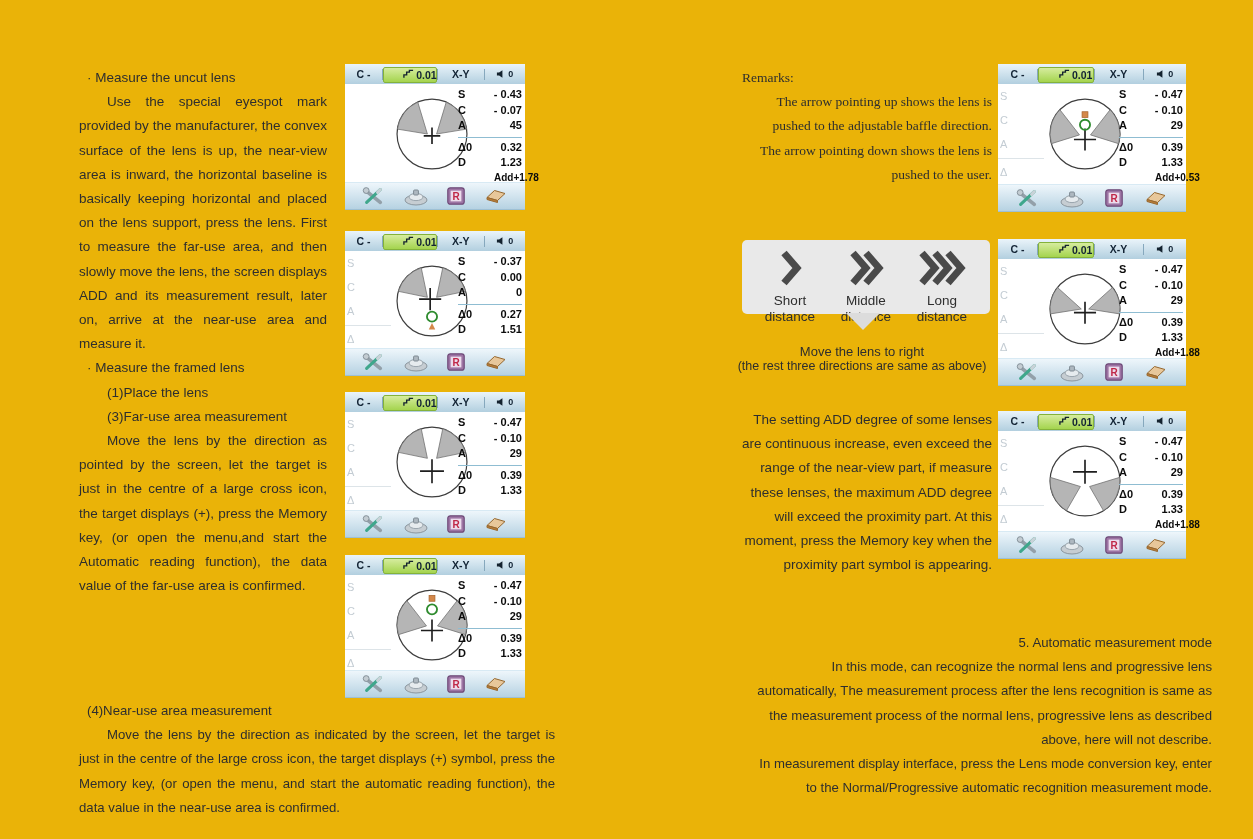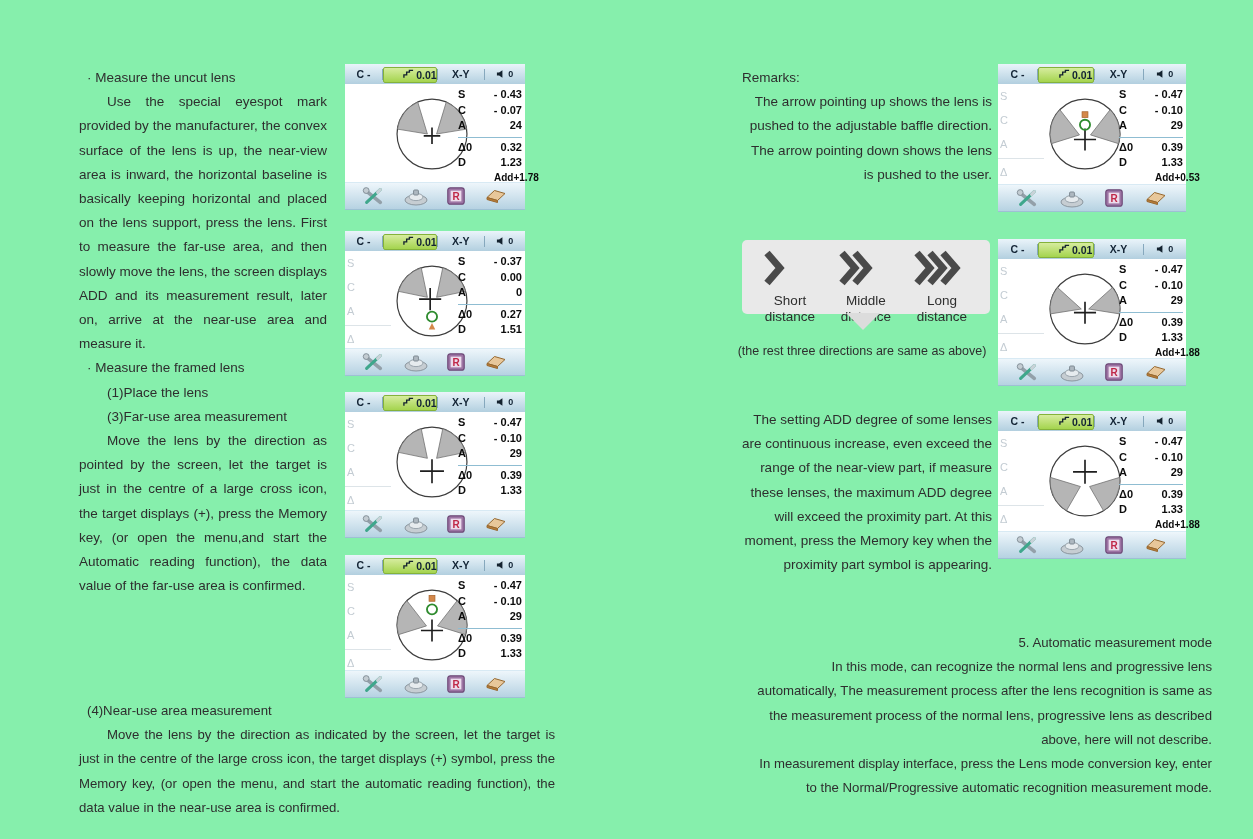--- a/index.html
+++ b/index.html
@@ -1,16 +1,16 @@
 <!DOCTYPE html>
 <html><head>
 <meta charset="utf-8">
 <style>
   html,body{margin:0;padding:0;background:#fff;}
-  #page{position:relative;width:1253px;height:839px;background:#86efac;overflow:hidden;
+  #page{position:relative;width:1253px;height:839px;background:#eab308;overflow:hidden;
         font-family:"Liberation Sans","DejaVu Sans",sans-serif;color:#333;}
   
   .tcol{position:absolute;}
   .tcol p{margin:0;font-size:13.5px;line-height:24.2px;color:#2e2e2e;}
   .tcol-wide p{font-size:13.2px;line-height:24.2px;}
   p.para{text-align:justify;text-indent:28px;}
   p.line{text-align:left;}
   p.bullet{text-indent:8px;}
   p.step{text-indent:28px;}
   p.ind8{text-indent:10px;text-align:right;}
@@ -35,21 +35,21 @@
   .r-row.r-add{font-size:10px;line-height:14px;margin-left:36px;}
   .r-sep{border-top:1px solid #8fbdd2;margin:3px 0 2px 0;}
   .sc-iconbar{position:absolute;bottom:0;left:0;right:0;height:26px;display:flex;align-items:center;
       justify-content:space-around;padding:0 8px;background:linear-gradient(#eef6fb,#b6d2e2);
       border-top:1px solid #d8eaf4;border-bottom:1px solid #9ec0d4;}
   .tool{display:flex;align-items:center;justify-content:center;}
   
   .dist-box{position:absolute;left:742px;top:240px;width:248px;height:74px;background:#e9e9e9;
       border-radius:5px;display:flex;justify-content:space-between;align-items:flex-start;
       padding:9px 16px 0 16px;box-sizing:border-box;}
-  .dist-item{display:flex;flex-direction:column;align-items:flex-start;}
+  .dist-item{display:flex;flex-direction:column;align-items:center;}
   .dist-label{font-size:13.5px;color:#2e2e2e;text-align:center;line-height:16px;width:64px;margin-top:2px;}
   .dist-pointer{position:absolute;left:846px;top:313px;width:0;height:0;
       border-left:17px solid transparent;border-right:17px solid transparent;border-top:17px solid #dcdcdc;}
   .dist-captions{position:absolute;left:712px;top:344px;width:300px;text-align:center;}
   .dist-captions .cap1{font-size:13px;color:#2e2e2e;line-height:15px;margin:0;}
   .dist-captions .cap2{font-size:12.5px;color:#2e2e2e;line-height:15px;margin:0;}
 </style>
 </head>
 <body>
 
@@ -62,21 +62,21 @@
     <p class="line step">(1)Place the lens</p>
     <p class="line step">(3)Far-use area measurement</p>
     <p class="para">Move the lens by the direction as pointed by the screen, let the target is just in the centre of a large cross icon, the target displays (+), press the Memory key, (or open the menu,and start the Automatic reading function), the data value of the far-use area is confirmed.</p>
   </div>
 
   <div class="tcol tcol-wide" style="left:79px;top:699px;width:476px;">
     <p class="line" style="text-indent:8px;">(4)Near-use area measurement</p>
     <p class="para">Move the lens by the direction as indicated by the screen, let the target is just in the centre of the large cross icon, the target displays (+) symbol, press the Memory key, (or open the menu, and start the automatic reading function), the data value in the near-use area is confirmed.</p>
   </div>
 
-  <div class="tcol" style="left:740px;top:66px;width:252px;">
+  <div class="tcol" style="left:740px;top:66px;width:252px;font-family:Liberation Serif, serif;">
     <p class="line" style="text-indent:2px;">Remarks:</p>
     <p class="para ind8">The arrow pointing up shows the lens is pushed to the adjustable baffle direction.</p>
     <p class="para ind8">The arrow pointing down shows the lens is pushed to the user.</p>
   </div>
 
   <div class="dist-box">
     <div class="dist-item">
       <span>
         <svg width="30" height="38" viewBox="0 0 30 38">
             <path d="M9 4 L22 19 L9 34" fill="none" stroke="#4a4a4a" stroke-width="7"></path>
@@ -99,20 +99,21 @@
             <path d="M7 4 L20 19 L7 34" fill="none" stroke="#4a4a4a" stroke-width="7"></path>
             <path d="M20 4 L33 19 L20 34" fill="none" stroke="#4a4a4a" stroke-width="7"></path>
             <path d="M33 4 L46 19 L33 34" fill="none" stroke="#4a4a4a" stroke-width="7"></path>
           </svg>
       </span>
       <div class="dist-label">Long distance</div>
     </div>
   </div>
   <div class="dist-pointer"></div>
   <div class="dist-captions">
+    <p class="cap1">Move the lens to right</p>
     <p class="cap2">(the rest three directions are same as above)</p>
   </div>
 
   <div class="tcol" style="left:740px;top:408px;width:252px;">
     <p class="para ind8">The setting ADD degree of some lenses are continuous increase, even exceed the range of the near-view part, if measure these lenses, the maximum ADD degree will exceed the proximity part. At this moment, press the Memory key when the proximity part symbol is appearing.</p>
   </div>
 
   <div class="tcol tcol-wide" style="left:740px;top:631px;width:472px;">
     <p class="line ind8">5. Automatic measurement mode</p>
     <p class="para ind8">In this mode, can recognize the normal lens and progressive lens automatically, The measurement process after the lens recognition is same as the measurement process of the normal lens, progressive lens as described above, here will not describe.</p>
@@ -153,21 +154,21 @@
           <div class="r-row">
             <span class="r-label">S</span>
             <span class="r-val">- 0.43</span>
           </div>
           <div class="r-row">
             <span class="r-label">C</span>
             <span class="r-val">- 0.07</span>
           </div>
           <div class="r-row">
             <span class="r-label">A</span>
-            <span class="r-val">24</span>
+            <span class="r-val">45</span>
           </div>
           <div class="r-sep"></div>
           <div class="r-row">
             <span class="r-label">Δ0</span>
             <span class="r-val">0.32</span>
           </div>
           <div class="r-row">
             <span class="r-label">D</span>
             <span class="r-val">1.23</span>
           </div>

